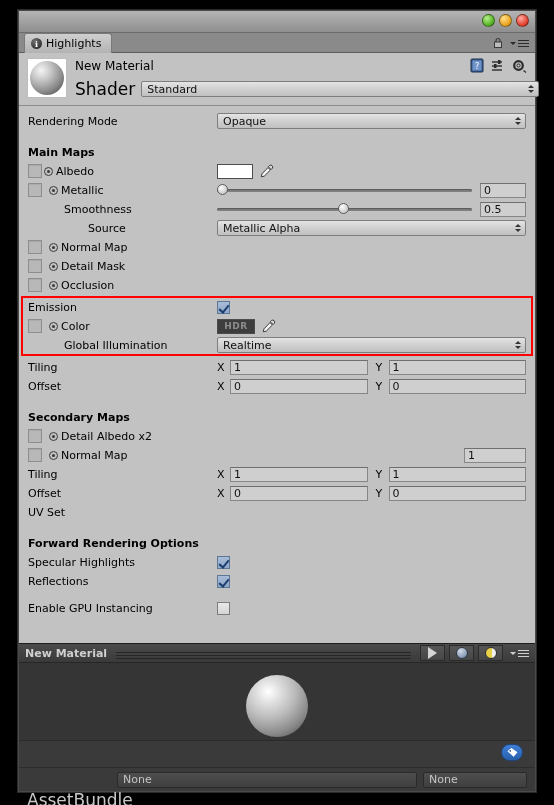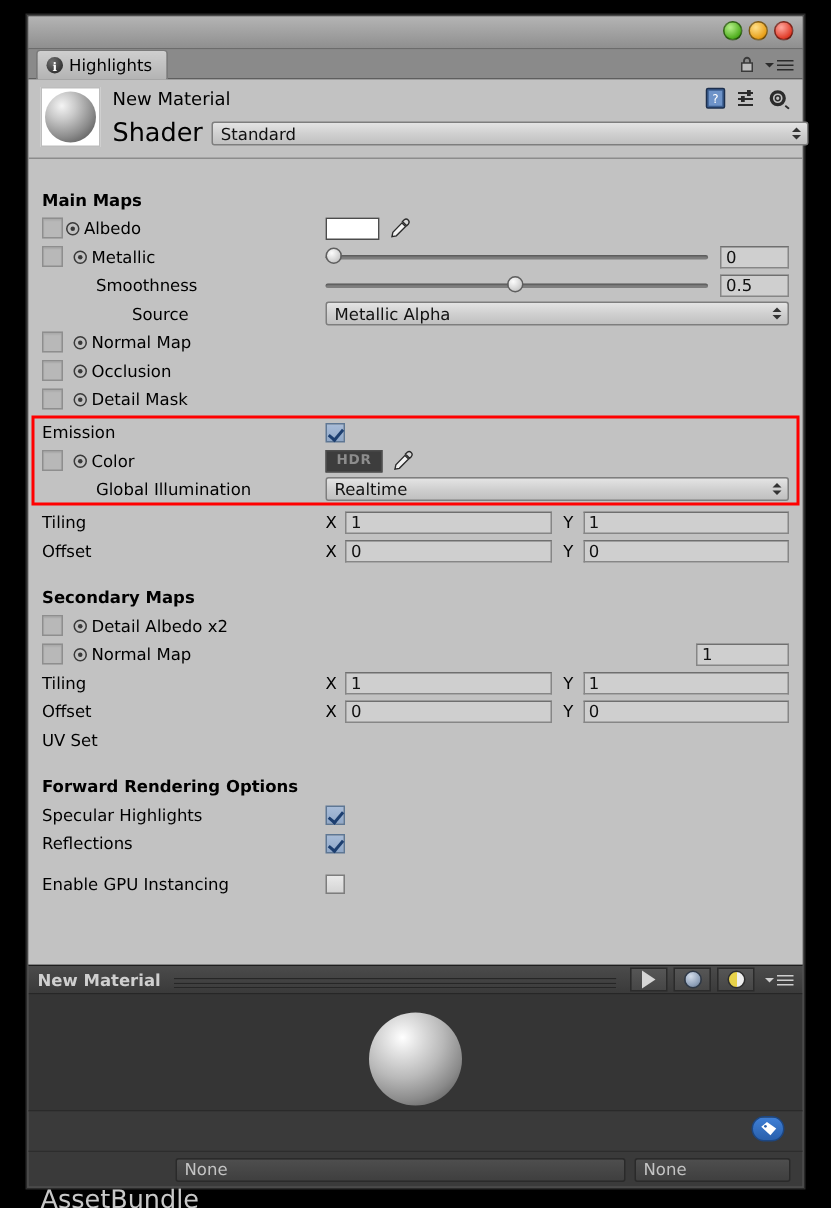--- a/index.html
+++ b/index.html
@@ -402,20 +402,32 @@
             <circle cx="6.5" cy="6.5" r="4.3" fill="none" stroke="#2b2b2b" stroke-width="2.2"></circle>
             <circle cx="6.5" cy="6.5" r="1.6" fill="#c2c2c2" stroke="#2b2b2b" stroke-width="1"></circle>
             <path d="M11.5 11.5l2.5 2" stroke="#2b2b2b" stroke-width="1.2"></path>
           </svg>
       </span>
     </div>
   </div>
 
   <div class="content">
 
+    <div class="row">
+      <span class="lbl">Rendering Mode</span>
+      <div class="field-col">
+        <div class="dd" style="width:100%">
+          <span>Opaque</span>
+          <span class="updown">
+              <i class="u"></i>
+              <i class="d"></i>
+            </span>
+        </div>
+      </div>
+    </div>
 
     <div class="spacer"></div>
 
     <div class="section-hd">Main Maps</div>
 
     <div class="row">
       <span class="tex-slot"></span>
       <span class="lbl" style="margin-left:2px">
         <span class="tgt"></span>
         <span>Albedo</span>
@@ -476,29 +488,29 @@
         <span class="tgt"></span>
         <span>Normal Map</span>
       </span>
     </div>
 
 
     <div class="row">
       <span class="tex-slot"></span>
       <span class="lbl" style="margin-left:7px">
         <span class="tgt"></span>
-        <span>Occlusion</span>
+        <span>Detail Mask</span>
       </span>
     </div>
 
     <div class="row">
       <span class="tex-slot"></span>
       <span class="lbl" style="margin-left:7px">
         <span class="tgt"></span>
-        <span>Detail Mask</span>
+        <span>Occlusion</span>
       </span>
     </div>
 
     <div style="position:relative;margin-top:4px">
       <div class="hl-box" style="inset: -2px -7px; border-color: rgb(255, 0, 0);"></div>
 
       <div class="row">
         <span class="lbl">Emission</span>
         <div class="field-col">
           <span class="cbx on"></span>

